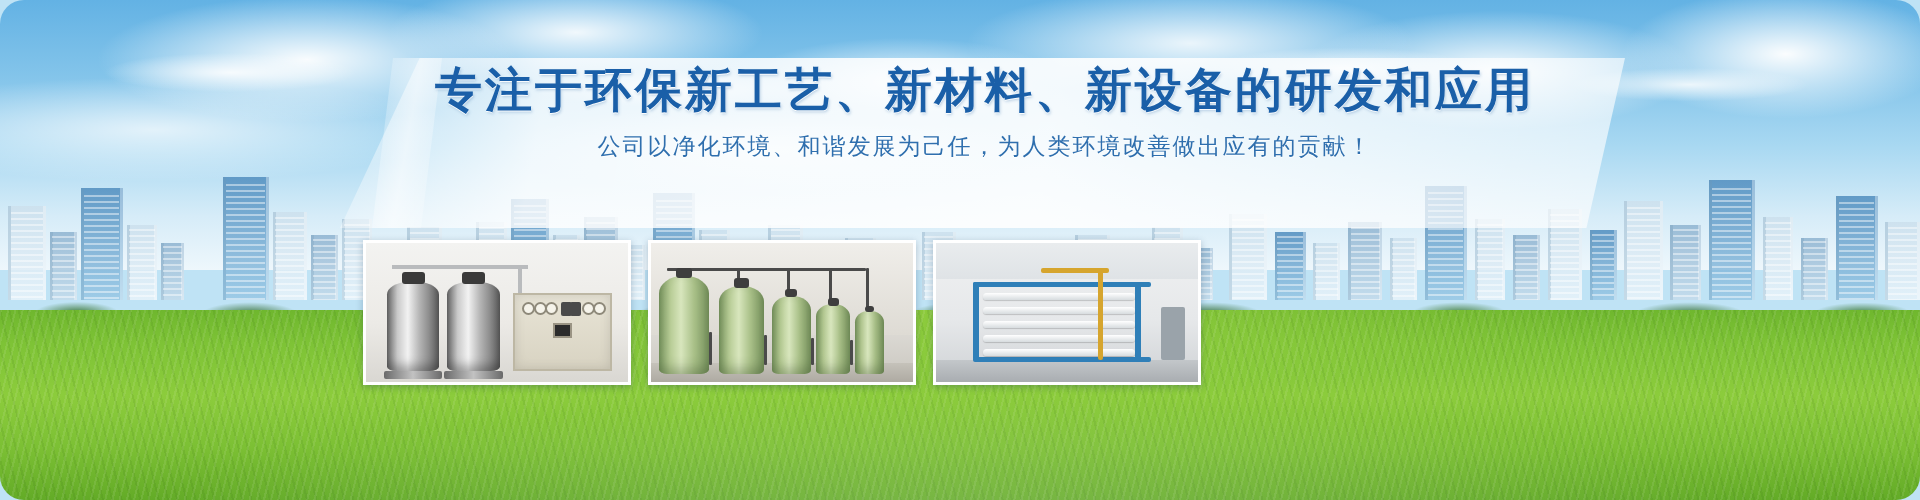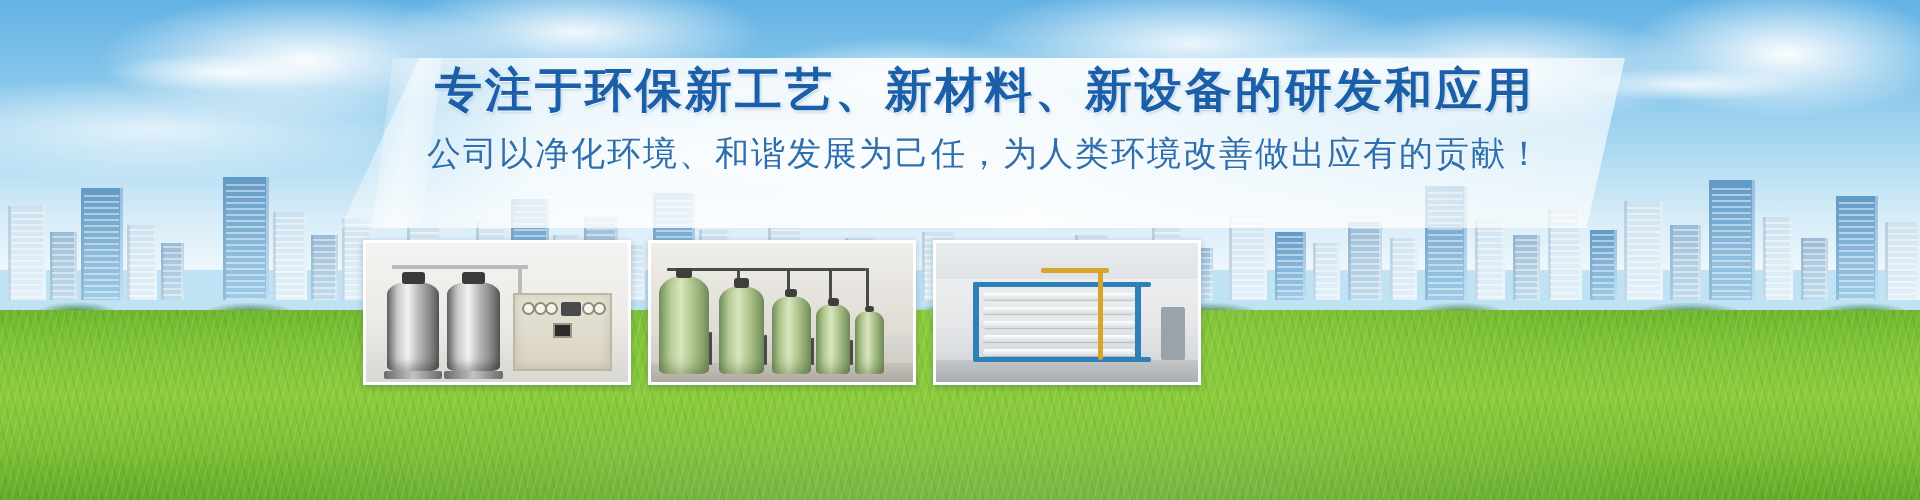--- a/index.html
+++ b/index.html
@@ -1,19 +1,19 @@
 <!DOCTYPE html>
 <html><head>
 <meta charset="utf-8">
 <style>
   * { margin:0; padding:0; box-sizing:border-box; }
   html,body { width:1920px; height:500px; overflow:hidden; }
   body { font-family:"Liberation Sans", sans-serif; background:#bfe3f5; }
 
-  .banner { position:relative; width:1920px; height:500px; overflow:hidden; }
+  .banner { position:relative; width:1920px; height:500px; overflow:hidden;border-radius:24px; }
 
   
   .sky {
     position:absolute; inset:0 0 46% 0;
     background:
       radial-gradient(ellipse 300px 90px at 16% 22%, rgba(255,255,255,.95), rgba(255,255,255,0) 70%),
       radial-gradient(ellipse 260px 70px at 30% 12%, rgba(255,255,255,.9), rgba(255,255,255,0) 72%),
       radial-gradient(ellipse 220px 60px at 47% 30%, rgba(255,255,255,.8), rgba(255,255,255,0) 72%),
       radial-gradient(ellipse 320px 80px at 62% 16%, rgba(255,255,255,.85), rgba(255,255,255,0) 70%),
       radial-gradient(ellipse 280px 85px at 78% 26%, rgba(255,255,255,.92), rgba(255,255,255,0) 70%),
@@ -102,21 +102,21 @@
     text-shadow:0 1px 0 rgba(255,255,255,.9), 1px 2px 3px rgba(120,160,200,.45);
     white-space:nowrap;
   }
   .subline {
     margin-top:7px;
     font-size:16.5px; font-weight:bold; font-style:italic;
     color:#1f63ac; letter-spacing:.55px; white-space:nowrap;
   }
   .tagline {
     margin-top:14px;
-    font-size:34px; color:#2f6fae; letter-spacing:2px;
+    font-size:23px; color:#2f6fae; letter-spacing:2px;
     text-shadow:0 1px 0 rgba(255,255,255,.85); white-space:nowrap;
   }
 
   
   .photos { position:absolute; left:363px; top:240px; display:flex; gap:17px; }
   .photo {
     width:268px; height:145px; border:3px solid #ffffff;
     box-shadow:0 2px 7px rgba(30,60,90,.30); position:relative; overflow:hidden;
   }
 

